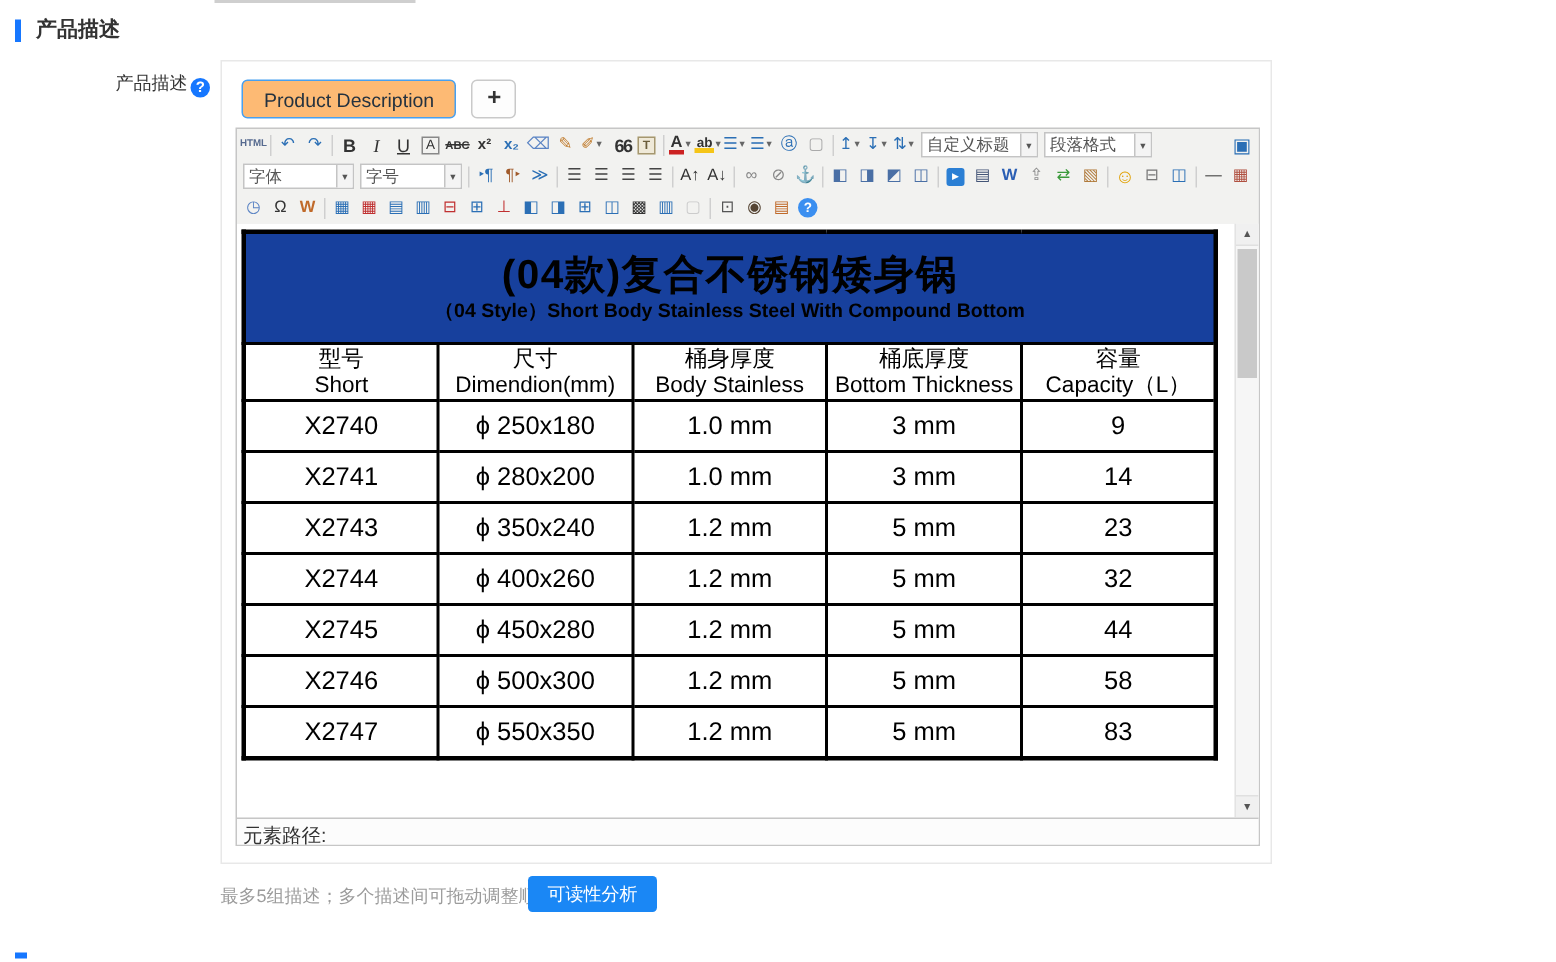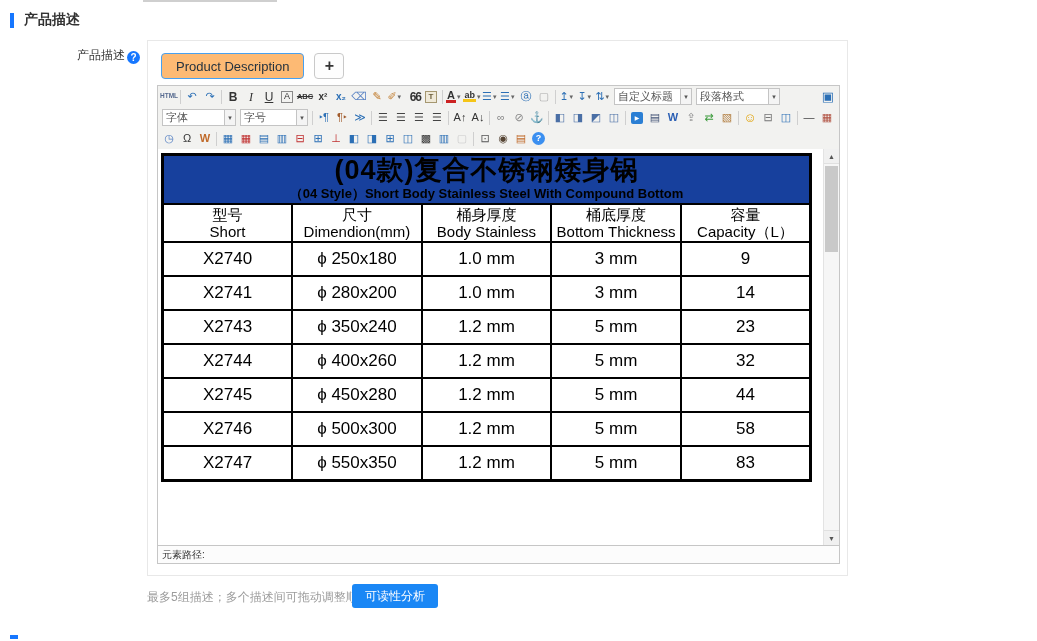--- a/index.html
+++ b/index.html
@@ -76,29 +76,29 @@
     display:flex; align-items:center; justify-content:center; cursor:pointer; }
   .sb-up { top:0; border-bottom:1px solid #e0e0e0; }
   .sb-down { bottom:0; border-top:1px solid #e0e0e0; }
   .sb-thumb { position:absolute; left:1px; right:1px; top:17px; height:86px; background:#c9c9c9; cursor:pointer; }
 
   
   .spec-table { border-collapse:collapse; margin:4px 0 0 3px; width:651px; table-layout:fixed; background:#fff;
     font-family:"Liberation Sans", sans-serif; }
   .spec-table td, .spec-table th { border:2px solid #000; text-align:center; vertical-align:middle; color:#000; }
   .spec-table { border:3px solid #000; }
-  .spec-title-cell { background:#17409d; color:#fff; height:49px; border:3px solid #000; padding:0 0; }
+  .spec-title-cell { background:#17409d; color:#fff; height:49px; border:3px solid #000; padding:13px 0; }
   .spec-title-cn { font-size:27px; font-weight:bold; line-height:1.1; letter-spacing:1px; }
   .spec-title-en { font-size:13px; font-weight:bold; line-height:1.25; }
   .col-head th { height:36px; font-weight:normal; font-size:15px; line-height:1.15; padding:1px 0; }
   .spec-table tbody td { height:34px; font-size:17px; }
 
   
   .statusbar { position:absolute; left:0; right:0; bottom:0; height:18px; border-top:1px solid #c6c6c6; background:#fcfcfc;
-    font-size:10px; color:#333; padding:2px 4px; }
+    font-size:13px; color:#333; padding:2px 4px; }
 
   
   .hint { position:absolute; left:147px; top:589px; font-size:12px; color:#9c9c9c; }
   .primary-btn { position:absolute; left:352px; top:584px; height:24px; padding:0 13px; background:#1a87f5; color:#fff;
     font-size:12px; border:none; border-radius:3px; cursor:pointer; }
   .next-section-marker { position:absolute; left:10px; top:635px; width:8px; height:4px; background:#1677ff; }
 </style>
 </head>
 <body>
 
@@ -207,21 +207,21 @@
             <span class="tb-dd">▾</span>
           </span>
           <span class="tb-icon" data-icon="line-spacing-icon" style="color: rgb(43, 111, 181);">
             <span class="tb-glyph">⇅</span>
             <span class="tb-dd">▾</span>
           </span>
           <span class="tb-select" style="width: 78px;">
             <span class="lbl">自定义标题</span>
             <span class="arr">▾</span>
           </span>
-          <span class="tb-select" style="width: 84px;">
+          <span class="tb-select" style="width: 72px;">
             <span class="lbl">段落格式</span>
             <span class="arr">▾</span>
           </span>
           <span class="tb-flex"></span>
           <span class="tb-icon" data-icon="fullscreen-icon" style="color: rgb(43, 111, 181);">
             <span class="tb-glyph">▣</span>
           </span>
         </div>
       <div class="tb-row" id="tb-row2">
           <span class="tb-select" style="width: 74px;">

